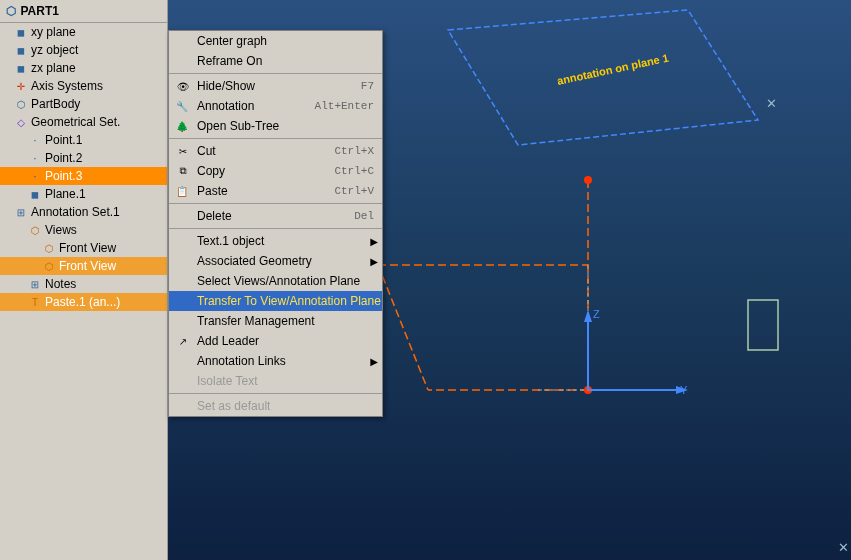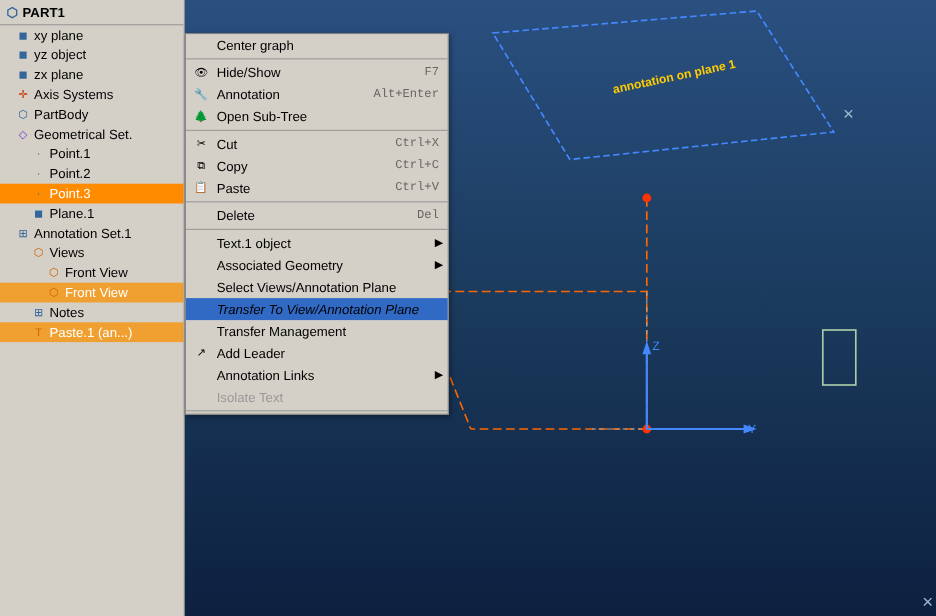--- a/index.html
+++ b/index.html
@@ -78,37 +78,37 @@
       height: 560px;
       background: linear-gradient(180deg, #2a5080 0%, #1a3a5c 50%, #0d2040 100%);
       overflow: hidden;
     }
 
     
     .context-menu {
       position: absolute;
       left: 168px;
       top: 30px;
-      width: 240px;
+      width: 215px;
       background: #d4d0c8;
       border: 1px solid #808080;
       box-shadow: 2px 2px 5px rgba(0,0,0,0.4);
       z-index: 100;
     }
 
     .menu-item {
       display: flex;
       align-items: center;
       padding: 3px 8px 3px 28px;
       font-size: 12px;
       cursor: pointer;
       position: relative;
       white-space: nowrap;
     }
-    .menu-item.active { background: #316ac5; color: #000000; font-style: italic; }
+    .menu-item.active { background: #316ac5; color: #fde047; }
     .menu-item.disabled { color: #999; cursor: default; }
 
     .menu-item .shortcut {
       margin-left: auto;
       color: #666;
       font-size: 11px;
       font-family: Liberation Mono, monospace;
     }
 
     .menu-item .submenu-arrow {
@@ -260,20 +260,23 @@
 
     <text x="598" y="108" fill="#99bbcc" font-size="13">✕</text>
     <text x="670" y="552" fill="#99bbcc" font-size="13">✕</text>
   </svg>
 </div>
 
 <div class="context-menu" id="context-menu">
 <div class="menu-item">
       <span>Center graph</span>
     </div>
+    <div class="menu-item">
+      <span>Reframe On</span>
+    </div>
     <div class="menu-separator"></div>
     <div class="menu-item">
       <span class="item-icon">👁</span>
       <span>Hide/Show</span>
       <span class="shortcut">F7</span>
     </div>
     <div class="menu-item">
       <span class="item-icon">🔧</span>
       <span>Annotation</span>
       <span class="shortcut">Alt+Enter</span>
@@ -326,13 +329,16 @@
       <span>Add Leader</span>
     </div>
     <div class="menu-item">
       <span>Annotation Links</span>
       <span class="submenu-arrow">▶</span>
     </div>
     <div class="menu-item disabled">
       <span>Isolate Text</span>
     </div>
     <div class="menu-separator"></div>
+    <div class="menu-item disabled">
+      <span>Set as default</span>
+    </div>
   </div>
 
 </body></html>

